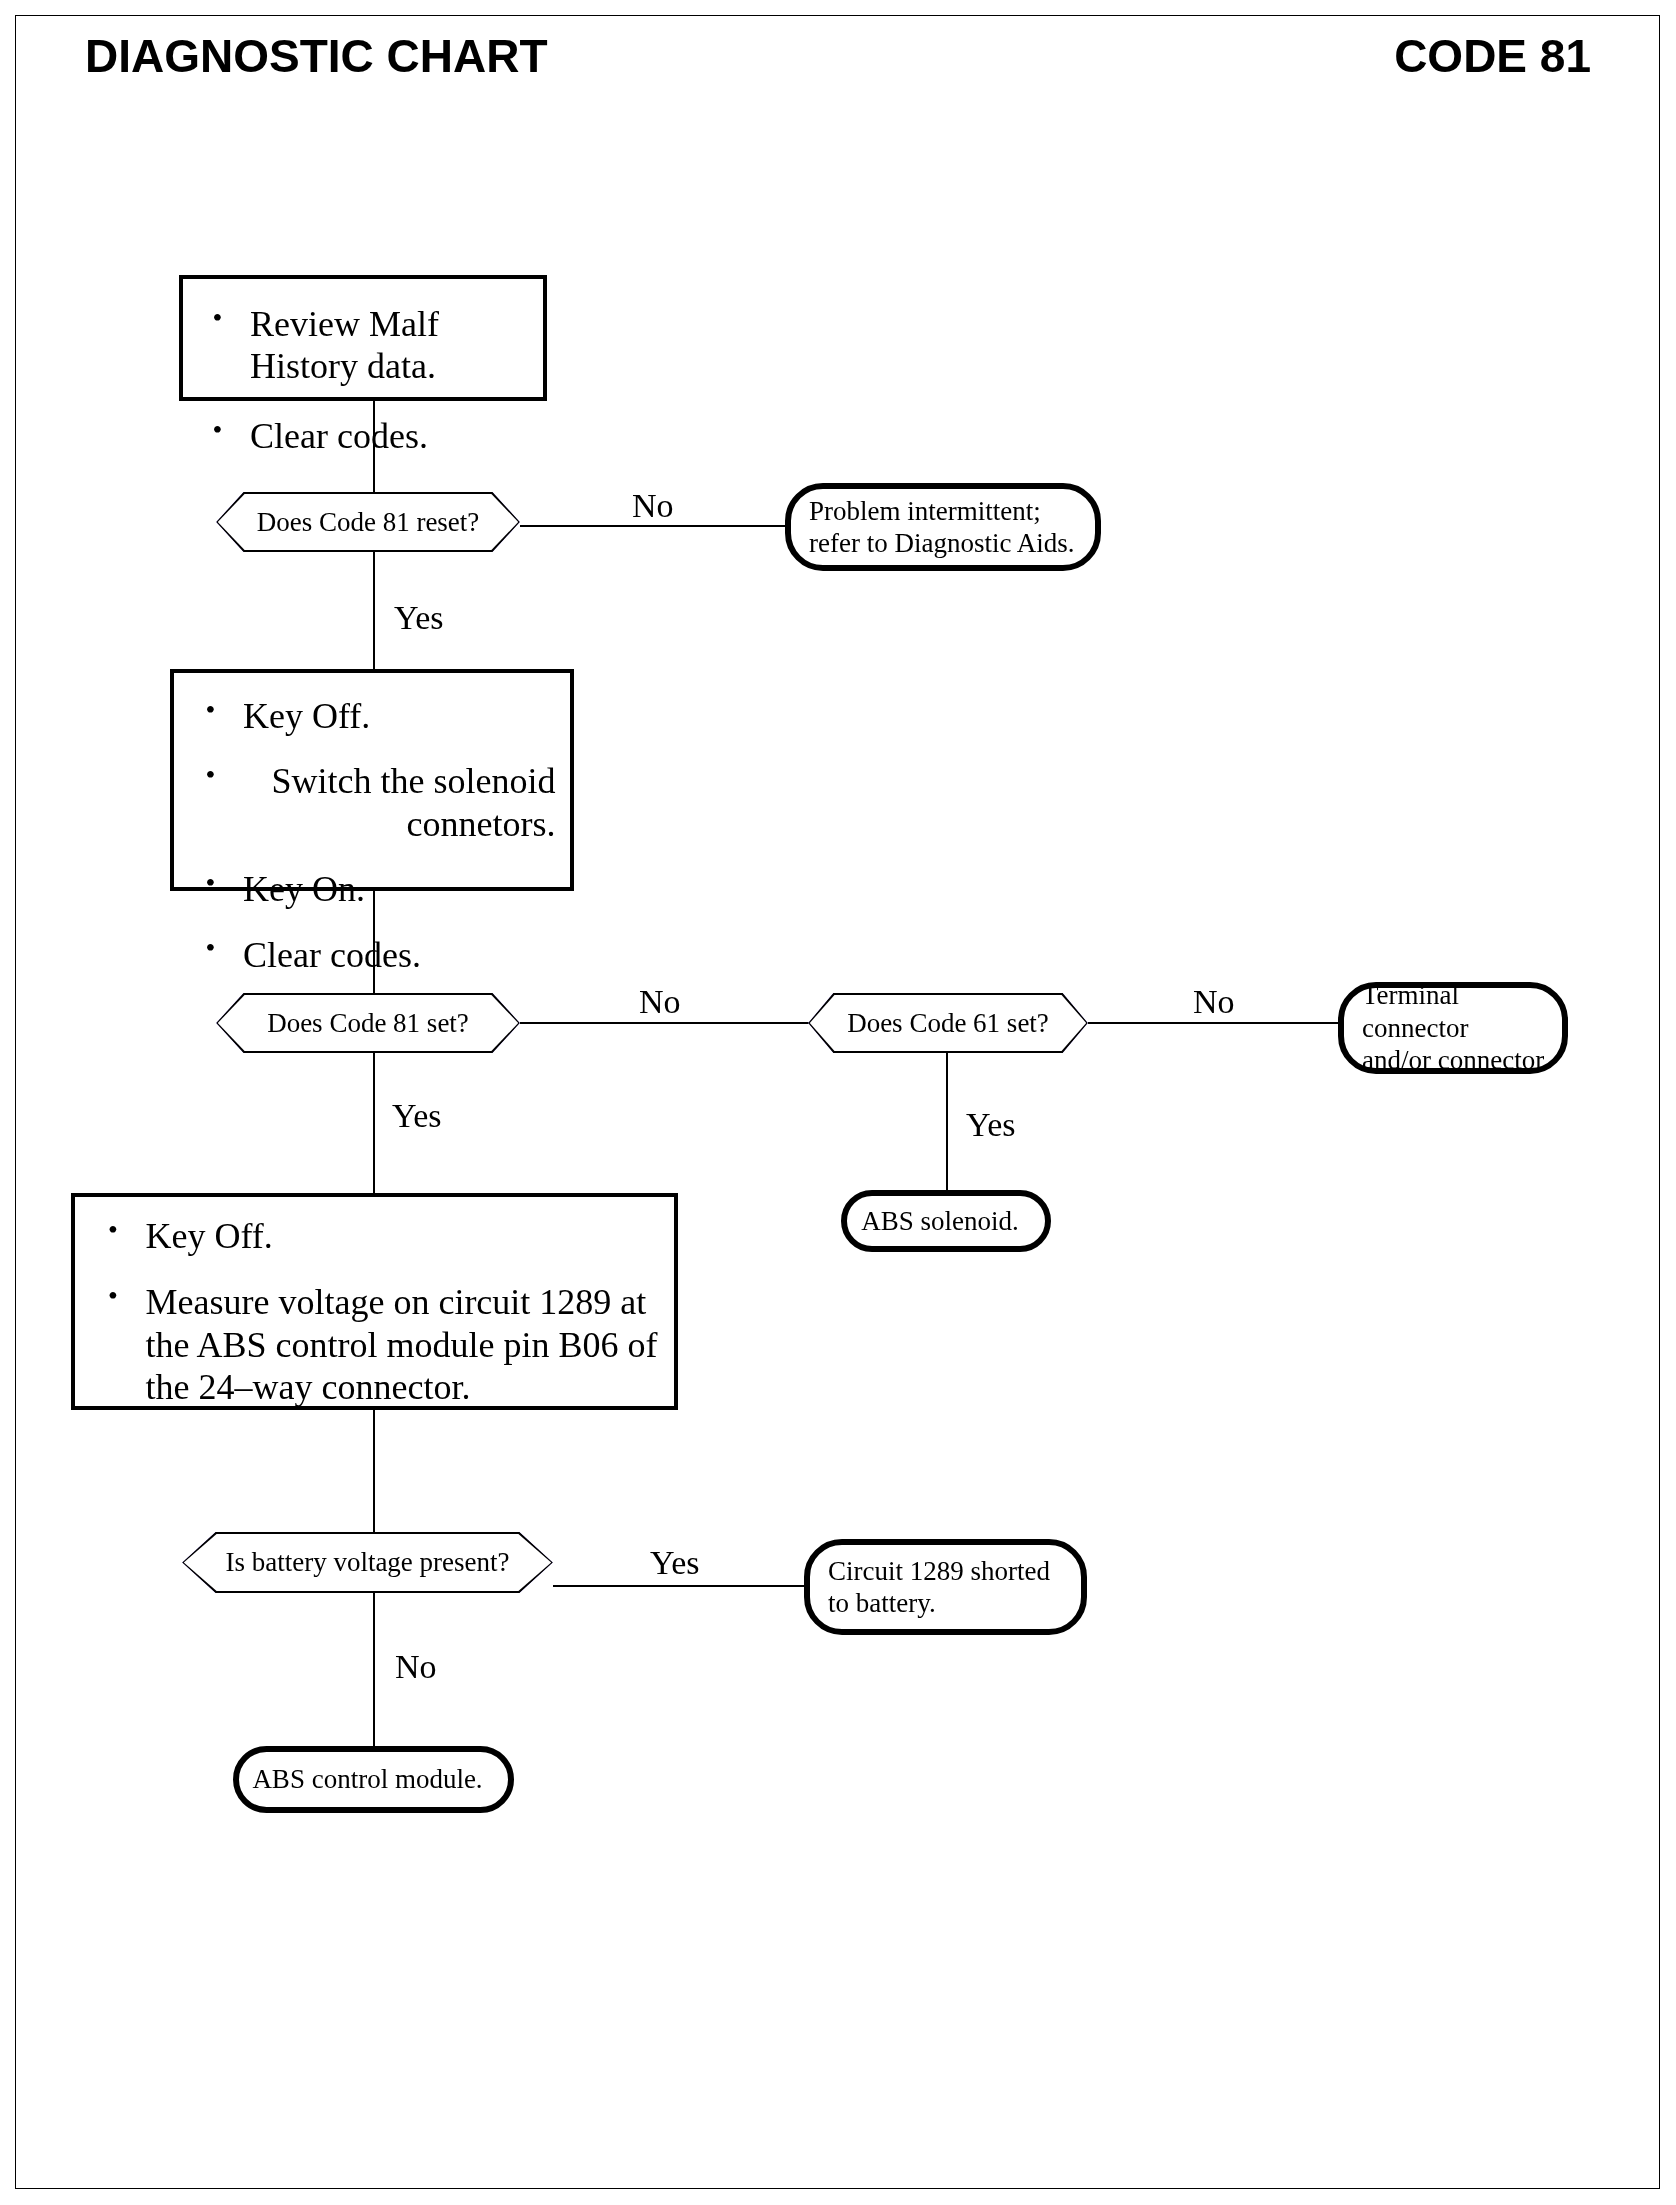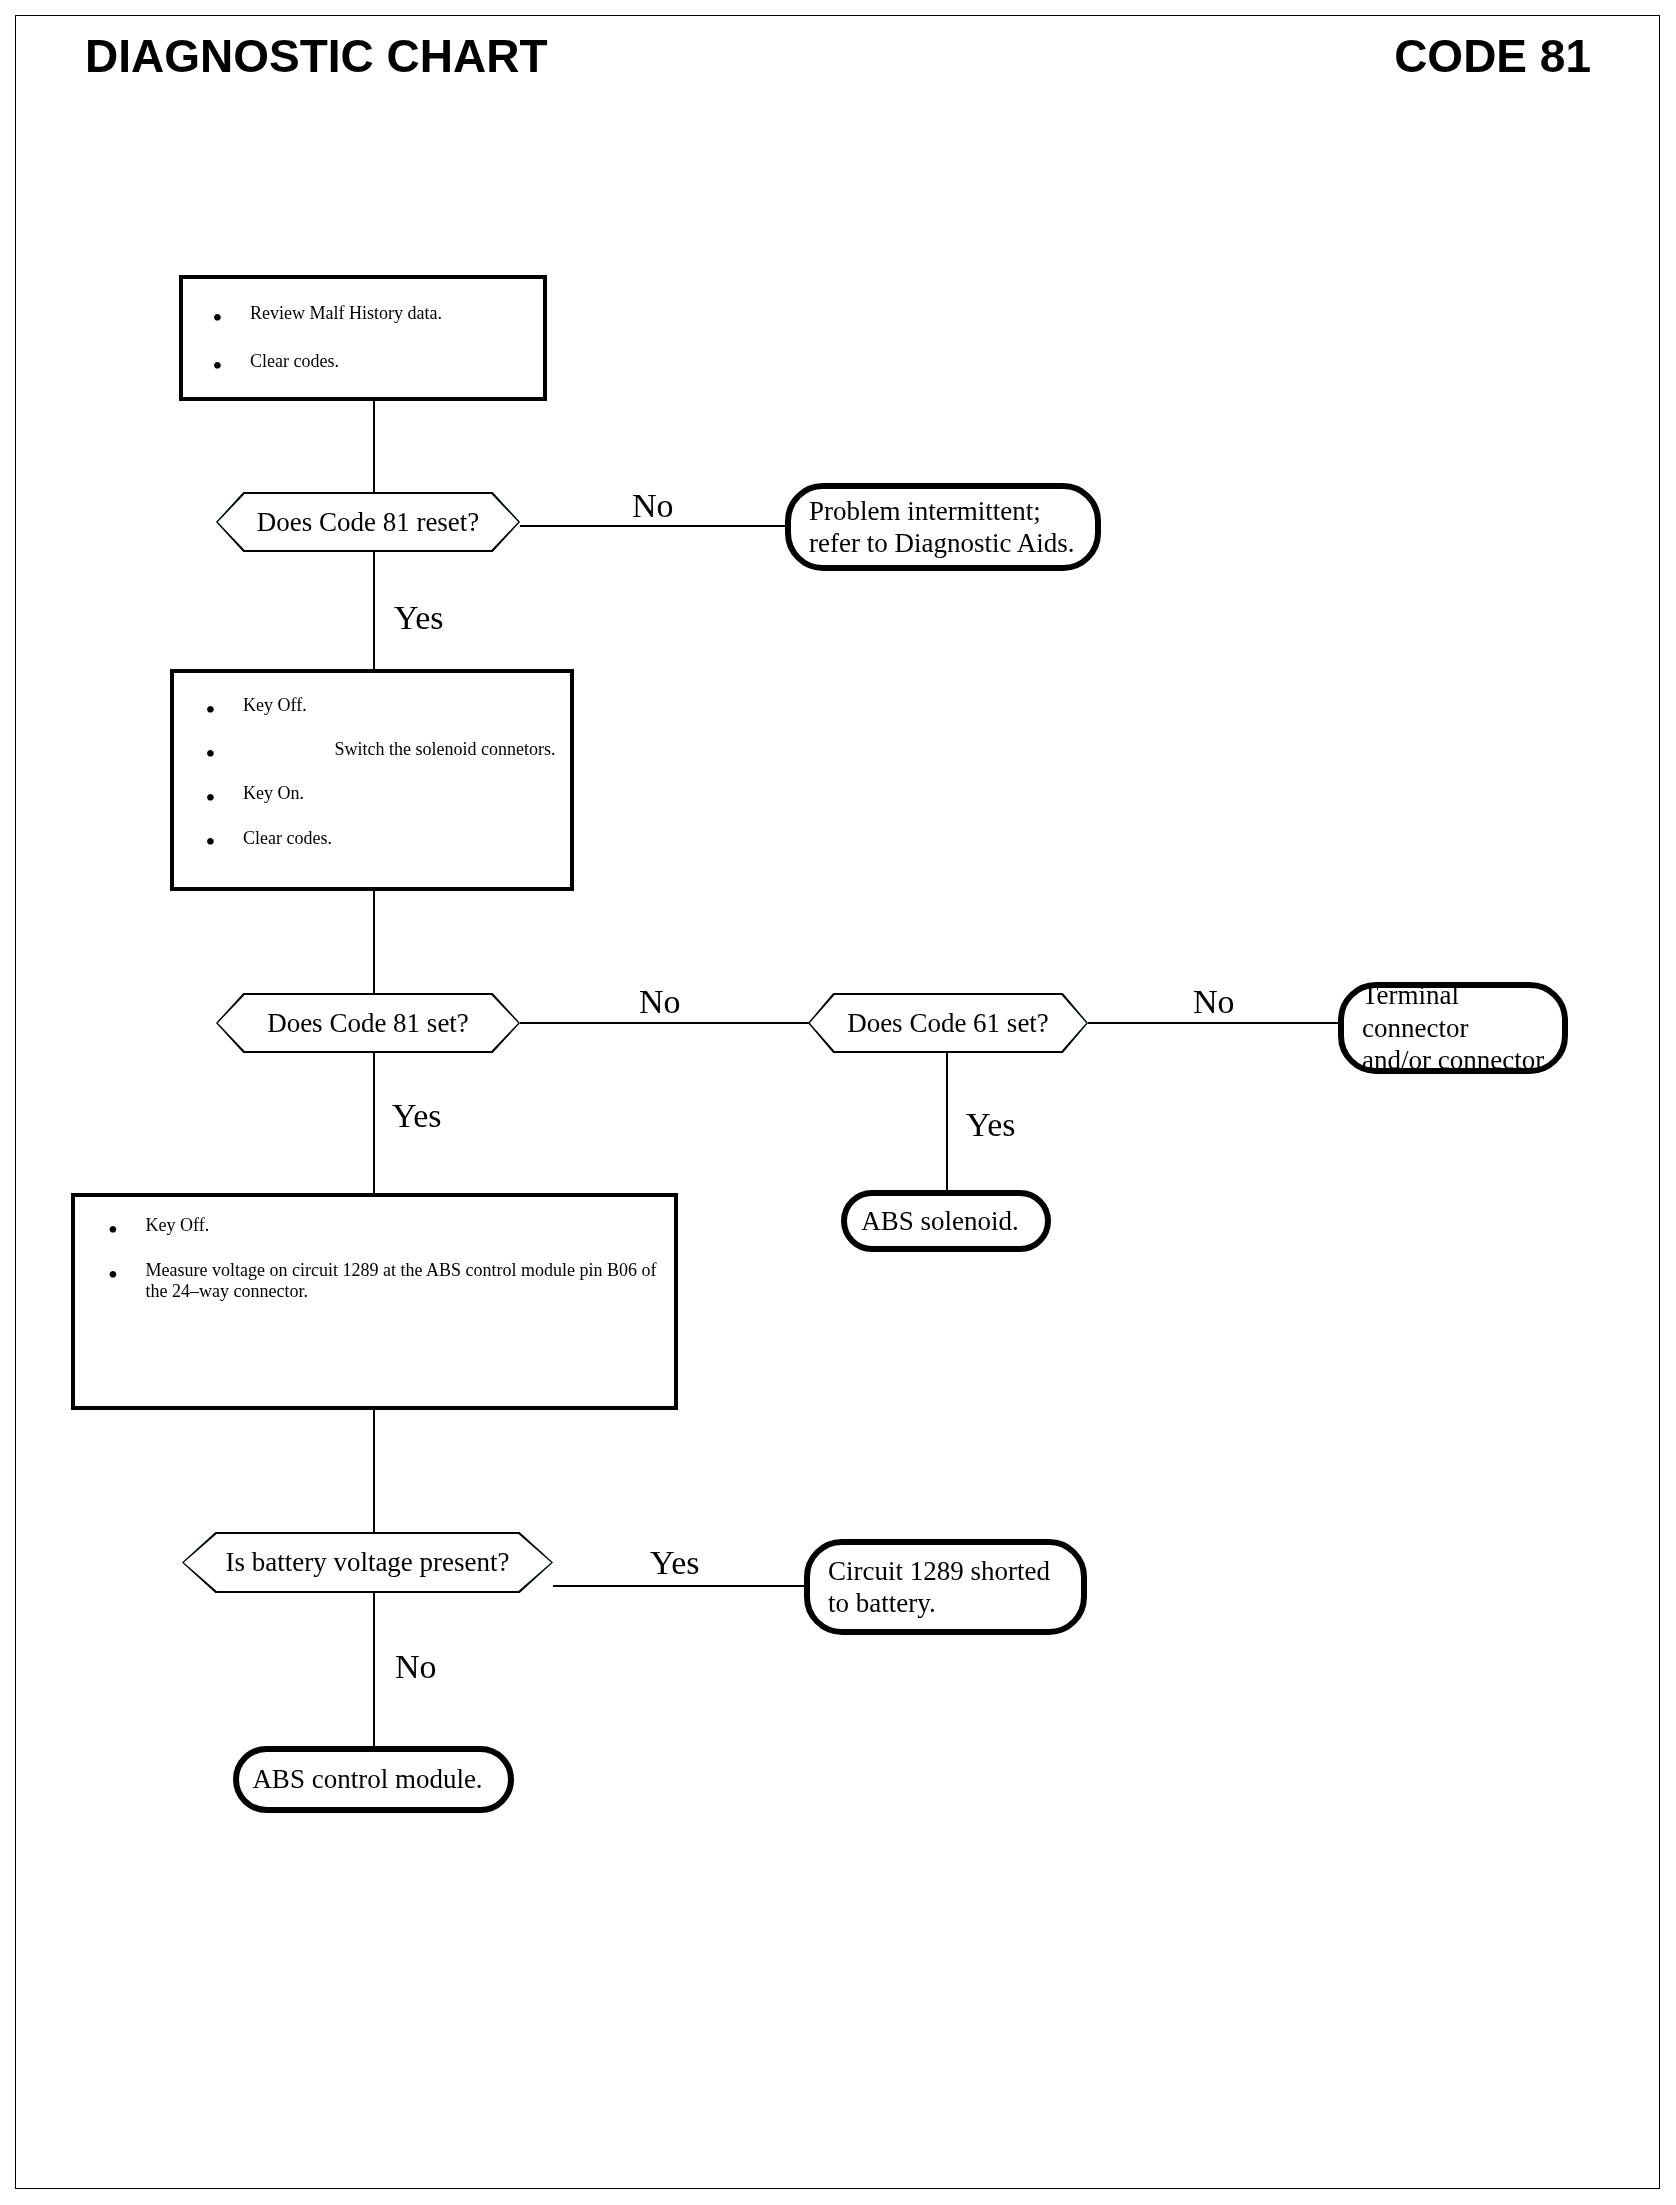--- a/index.html
+++ b/index.html
@@ -7,25 +7,25 @@
 
   #page-frame{position:absolute;left:14.6px;top:14.6px;width:1645px;height:2174px;border:1.8px solid #000;box-sizing:border-box;}
 
   .hdr{position:absolute;font-family:"Liberation Sans",sans-serif;font-weight:bold;font-size:46px;letter-spacing:0px;white-space:nowrap;color:#000;}
   #hdr-title{left:85px;top:29px;}
   #hdr-code{right:85px;top:29px;}
 
   
   .procbox{position:absolute;border:4.3px solid #000;background:#fff;box-sizing:border-box;}
   .bullets{list-style:none;margin:0;padding:0;}
-  .bullets li{position:relative;font-size:18px;line-height:1.18;padding-left:51px;color:#000;}
+  .bullets li{position:relative;font-size:36px;line-height:1.18;padding-left:51px;color:#000;}
   .bullets li:before{content:"\2022";position:absolute;left:13.4px;top:-2.4px;font-size:28px;line-height:1.18;}
 
   
-  .hex{position:absolute;background:#15803d;box-sizing:border-box;
+  .hex{position:absolute;background:#c4b5fd;box-sizing:border-box;
        -webkit-clip-path:polygon(0% 50%,9% 0%,91% 0%,100% 50%,91% 100%,9% 100%);
        clip-path:polygon(0% 50%,9% 0%,91% 0%,100% 50%,91% 100%,9% 100%);}
   .hex .hexinner{position:absolute;inset:0;background:#000;
        -webkit-clip-path:polygon(0% 50%,9% 0%,91% 0%,100% 50%,91% 100%,9% 100%);
        clip-path:polygon(0% 50%,9% 0%,91% 0%,100% 50%,91% 100%,9% 100%);}
   .hex .hexface{position:absolute;left:1.8px;top:1.8px;right:1.8px;bottom:1.8px;background:#fff;
        -webkit-clip-path:polygon(0% 50%,9% 0%,91% 0%,100% 50%,91% 100%,9% 100%);
        clip-path:polygon(0% 50%,9% 0%,91% 0%,100% 50%,91% 100%,9% 100%);}
   .hex .hexlabel{position:absolute;inset:0;display:flex;align-items:center;justify-content:center;
        font-size:27px;white-space:nowrap;color:#000;}

